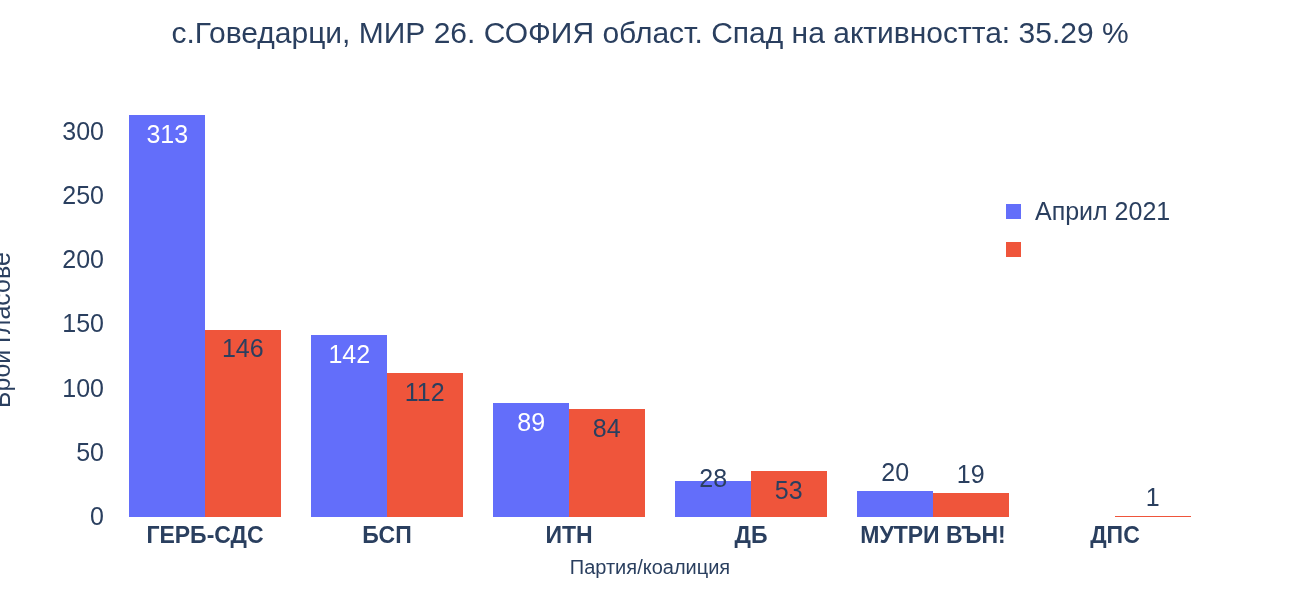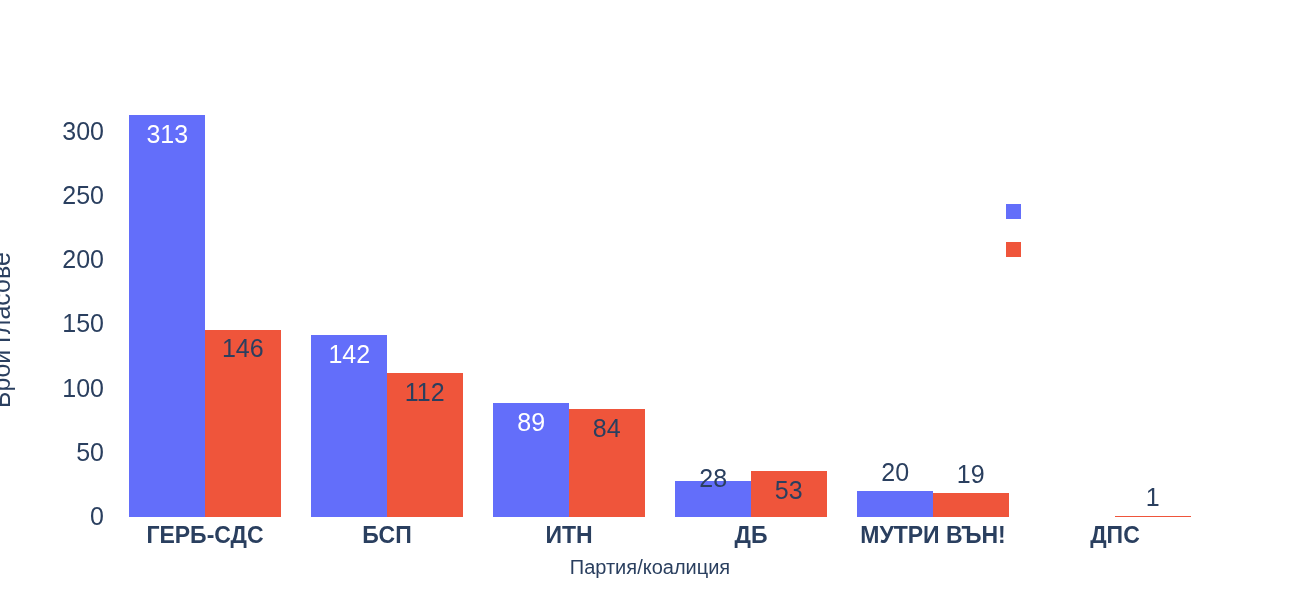--- a/index.html
+++ b/index.html
@@ -134,20 +134,21 @@
     font-size: 25px;
     color: #2a3f5f;
     white-space: nowrap;
   }
 </style>
 </head>
 <body>
 
 <div id="chart-root">
 
+  <div class="chart-title">с.Говедарци, МИР 26. СОФИЯ област. Спад на активността: 35.29 %</div>
 
   <div class="y-axis-title">Брой гласове</div>
 
   <div id="y-ticks">
       <div class="y-tick-label" style="top: 504px;">0</div>
       <div class="y-tick-label" style="top: 439.784px;">50</div>
       <div class="y-tick-label" style="top: 375.568px;">100</div>
       <div class="y-tick-label" style="top: 311.352px;">150</div>
       <div class="y-tick-label" style="top: 247.137px;">200</div>
       <div class="y-tick-label" style="top: 182.921px;">250</div>
@@ -187,19 +188,20 @@
       <div class="x-tick-label" style="left: 751px;">ДБ</div>
       <div class="x-tick-label" style="left: 933px;">МУТРИ ВЪН!</div>
       <div class="x-tick-label" style="left: 1115px;">ДПС</div>
     </div>
 
   <div class="x-axis-title">Партия/коалиция</div>
 
   <div class="legend">
     <div class="legend-item">
       <span class="legend-swatch" style="background: rgb(99, 110, 250);"></span>
+      <span class="legend-label">Април 2021</span>
     </div>
     <div class="legend-item">
       <span class="legend-swatch" style="background: rgb(239, 85, 59);"></span>
     </div>
   </div>
 
 </div>
 
 </body></html>

